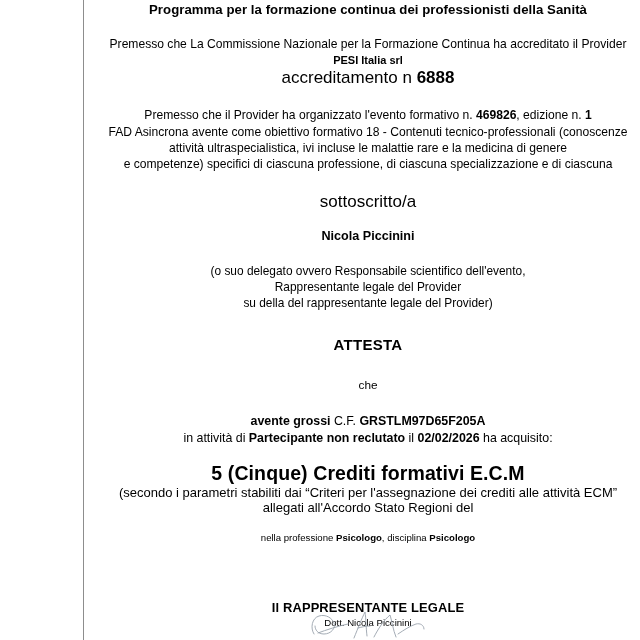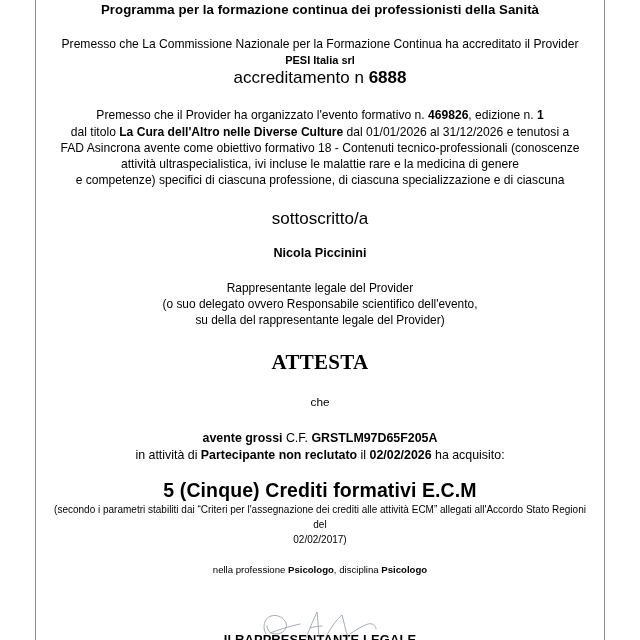--- a/index.html
+++ b/index.html
@@ -13,20 +13,21 @@
     font-family: "Liberation Sans", sans-serif;
     color: #000000;
     overflow: hidden;
   }
   .page {
     position: relative;
     width: 532px;
     height: 640px;
     background: #ffffff;
     box-sizing: border-box;
+    margin-left: 48px;
   }
   
   .rule {
     position: absolute;
     top: 0;
     width: 1px;
     height: 640px;
     background: #8d8d8d;
   }
   .rule.left  { left: 35px; }
@@ -86,42 +87,41 @@
   .signer-name {
     font-size: 12.6px;
     font-weight: bold;
     line-height: 18px;
   }
   .role-text {
     font-size: 11.9px;
     line-height: 16px;
   }
   .attesta {
-    font-size: 21px;
+    font-size: 15px;
     font-weight: bold;
     line-height: 24px;
     letter-spacing: 0.3px;
-    font-family: Liberation Serif, serif;
   }
   .che {
     font-size: 11.8px;
     line-height: 16px;
   }
   .participant {
     font-size: 12.4px;
     line-height: 17px;
   }
   .credits {
     font-size: 19.5px;
     font-weight: bold;
     line-height: 24px;
     letter-spacing: 0.1px;
   }
   .fineprint {
-    font-size: 10px;
+    font-size: 13px;
     line-height: 15px;
   }
   .profession {
     font-size: 9.6px;
     line-height: 14px;
   }
   .legal-rep {
     font-size: 12.9px;
     font-weight: bold;
     line-height: 17px;
@@ -157,58 +157,56 @@
 
     <div class="gap-1"></div>
 
     <div class="body-text">Premesso che La Commissione Nazionale per la Formazione Continua ha accreditato il Provider</div>
     <div class="provider-name">PESI Italia srl</div>
     <div class="accred"><span>accreditamento n </span><b>6888</b></div>
 
     <div class="gap-3"></div>
 
     <div class="body-text"><span>Premesso che il Provider ha organizzato l'evento formativo n. </span><b>469826</b><span>, edizione n. </span><b>1</b></div>
-    <div class="body-text"><span>dal titolo  </span><b>La Cura dell'Altro nelle Diverse Culture</b><span> dal 01/01/2026 al 31/12/2026 e tenutosi a</span></div>
     <div class="body-text tight">FAD Asincrona avente come obiettivo formativo 18 - Contenuti tecnico-professionali (conoscenze</div>
     <div class="body-text tight">attività ultraspecialistica, ivi incluse le malattie rare e la medicina di genere</div>
     <div class="body-text tight">e competenze) specifici di ciascuna professione, di ciascuna specializzazione e di ciascuna</div>
 
     <div class="gap-5"></div>
 
     <div class="subscriber">sottoscritto/a</div>
 
     <div class="gap-6"></div>
 
     <div class="signer-name">Nicola Piccinini</div>
 
     <div class="gap-4"></div>
 
+    <div class="role-text">(o suo delegato ovvero Responsabile scientifico dell'evento,</div>
     <div class="role-text">Rappresentante legale del Provider</div>
-    <div class="role-text">(o suo delegato ovvero Responsabile scientifico dell'evento,</div>
     <div class="role-text">su della del rappresentante legale del Provider)</div>
 
     <div class="gap-9"></div>
 
     <div class="attesta">ATTESTA</div>
 
     <div class="gap-10"></div>
 
     <div class="che">che</div>
 
     <div class="gap-10"></div>
 
     <div class="participant"><b>avente grossi</b><span> C.F. </span><b>GRSTLM97D65F205A</b></div>
     <div class="participant"><span>in attività di </span><b>Partecipante non reclutato</b><span> il </span><b>02/02/2026</b><span> ha acquisito:</span></div>
 
     <div class="gap-2"></div>
 
     <div class="credits">5 (Cinque) Crediti formativi E.C.M</div>
 
     <div class="fineprint">(secondo i parametri stabiliti dai “Criteri per l'assegnazione dei crediti alle attività ECM” allegati all'Accordo Stato Regioni del</div>
-    <div class="fineprint">02/02/2017)</div>
 
     <div class="gap-8"></div>
 
     <div class="profession"><span>nella professione </span><b>Psicologo</b><span>, disciplina </span><b>Psicologo</b></div>
 
     <div class="gap-12"></div>
 
     <div class="legal-rep">Il RAPPRESENTANTE LEGALE</div>
     <div class="legal-rep-name">Dott. Nicola Piccinini</div>
 

